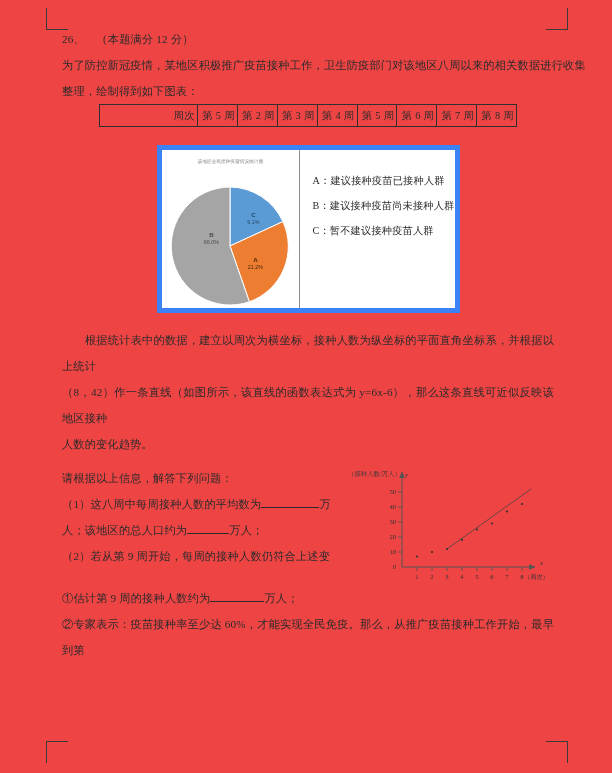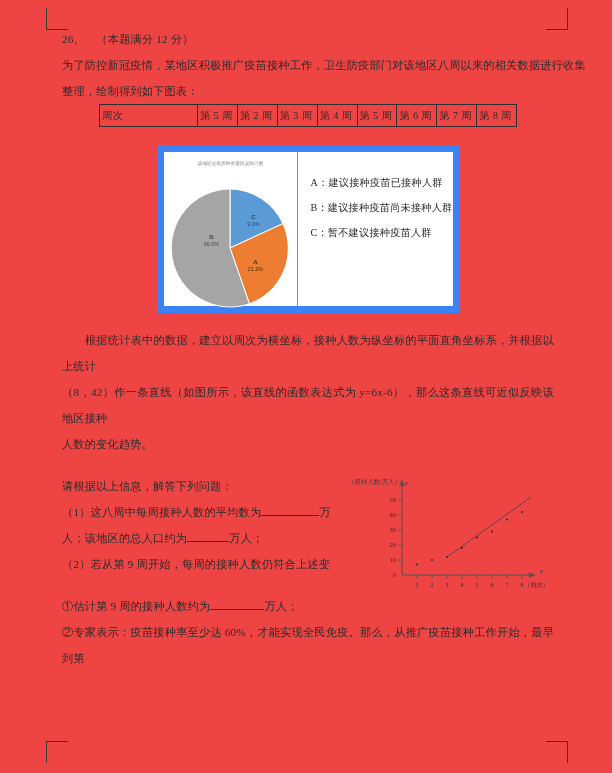--- a/index.html
+++ b/index.html
@@ -48,34 +48,34 @@
     letter-spacing: 0.4px;
   }
   table.stat {
     border-collapse: collapse;
     margin: 0 auto;
     width: 418px;
     table-layout: fixed;
   }
   table.stat td {
     border: 1px solid #2f2f2f;
-    text-align: left;
+    text-align: right;
     font-size: 10.4px;
     height: 22px;
     padding: 0 2px;
     letter-spacing: 0.3px;
   }
   table.stat td.head { width: 98px; }
 
   
   .figbox {
     margin: 18px auto 0 auto;
     width: 303px;
     height: 168px;
-    border: 7px solid #3b82f6;
+    border: 5px solid #3b82f6;
     display: flex;
     background: #fff;
   }
   .pie-pane {
     width: 167px;
     border-right: 1px solid #8d8d8d;
     position: relative;
   }
   .pie-title {
     position: absolute;
@@ -113,21 +113,21 @@
     padding: 18px 0 0 12px;
   }
   .legend-item {
     font-size: 10.2px;
     line-height: 25px;
     letter-spacing: 0.2px;
     white-space: nowrap;
   }
 
   
-  .split { display: flex; margin-top: 16px; justify-content: flex-end; }
+  .split { display: flex; margin-top: 8px; justify-content: flex-end; }
   .split-left { width: 290px; }
   .split-right { width: 202px; position: relative; padding-top: 2px; }
 
   .scatter-wrap { position: relative; width: 200px; height: 118px; margin-left: 2px; }
   .scatter-wrap svg { display: block; }
   .ylab-axis {
     position: absolute;
     left: -6px; top: 3px;
     font-size: 6.4px;
     color: #3a3a3a;

